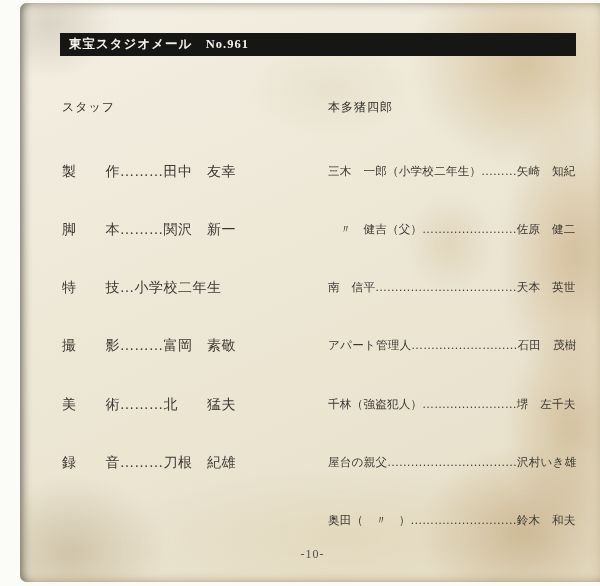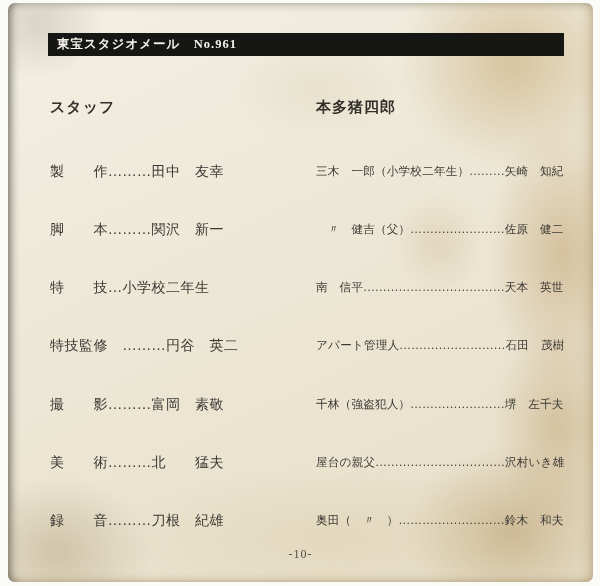--- a/index.html
+++ b/index.html
@@ -2,21 +2,21 @@
 <html><head>
 <meta charset="utf-8">
 <style>
   html,body{margin:0;padding:0;}
   body{
     width:600px;height:586px;
     background:#fbfbf8;
     font-family:"Liberation Serif","DejaVu Serif",serif;
     overflow:hidden;position:relative;
   }
-  .scan{position:absolute;inset:0;background:#fbfbf8;}
+  .scan{position:absolute;inset:0;background:#fbfbf8;margin-left:12px;}
   .paper{
     position:absolute;left:8px;top:3px;width:585px;height:579px;
     background:linear-gradient(155deg,#f3efe3 0%,#eee9d8 35%,#eae3cf 70%,#e7dfc8 100%);
     border-radius:7px;
     overflow:hidden;
     box-shadow:
       inset 9px 0 9px -6px rgba(35,32,28,.55),
       inset 0 7px 8px -5px rgba(90,85,70,.30),
       inset -9px 0 12px -6px rgba(150,118,70,.40),
       inset 0 -7px 10px -6px rgba(140,115,70,.35);
@@ -45,22 +45,22 @@
     position:absolute;left:40px;top:30px;width:516px;height:23px;
     background:#161614;color:#f4f2ea;
     font-size:12.5px;font-weight:bold;letter-spacing:1px;
     line-height:23px;padding-left:9px;box-sizing:border-box;
     white-space:pre;
   }
   .col{position:absolute;top:95px;color:#3b3833;}
   .col-staff{left:42px;width:250px;}
   .col-cast{left:308px;width:268px;}
   .col h2{
-    margin:0 0 7px 0;font-size:15px;line-height:18px;
-    font-weight:bold;letter-spacing:1px;color:#33302b;
+    margin:0 0 7px 0;font-size:12px;line-height:18px;
+    font-weight:normal;letter-spacing:1px;color:#33302b;
   }
   .rows{white-space:pre;}
   .col-staff .rows{font-size:14px;line-height:19.4px;letter-spacing:.5px;}
   .col-cast  .rows{font-size:11.6px;line-height:19.4px;letter-spacing:.2px;}
   .rows > div{height:19.4px;overflow:visible;}
   .page-number{
     position:absolute;left:0;width:100%;bottom:20px;
     text-align:center;font-size:12px;color:#514e46;letter-spacing:1px;
   }
 </style>
@@ -80,21 +80,20 @@
     <div class="stain s9"></div>
 
     <div class="header-bar">東宝スタジオメール　No.961</div>
 
     <div class="col col-staff">
       <h2>スタッフ</h2>
       <div class="rows">
         <div>製　　作………田中　友幸</div>
         <div>脚　　本………関沢　新一</div>
         <div>特　　技…小学校二年生</div>
-        <div>特技監修　………円谷　英二</div>
         <div>撮　　影………富岡　素敬</div>
         <div>美　　術………北　　猛夫</div>
         <div>録　　音………刀根　紀雄</div>
         
         
         
         
         
         
         

